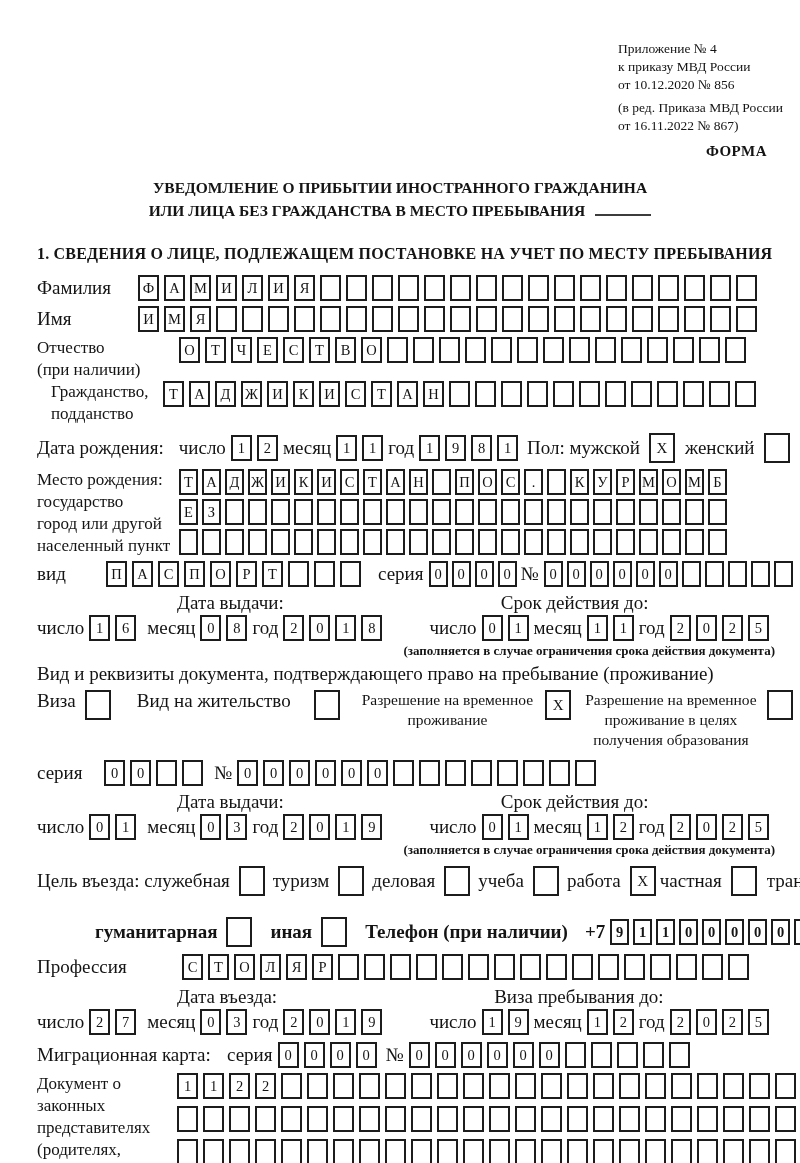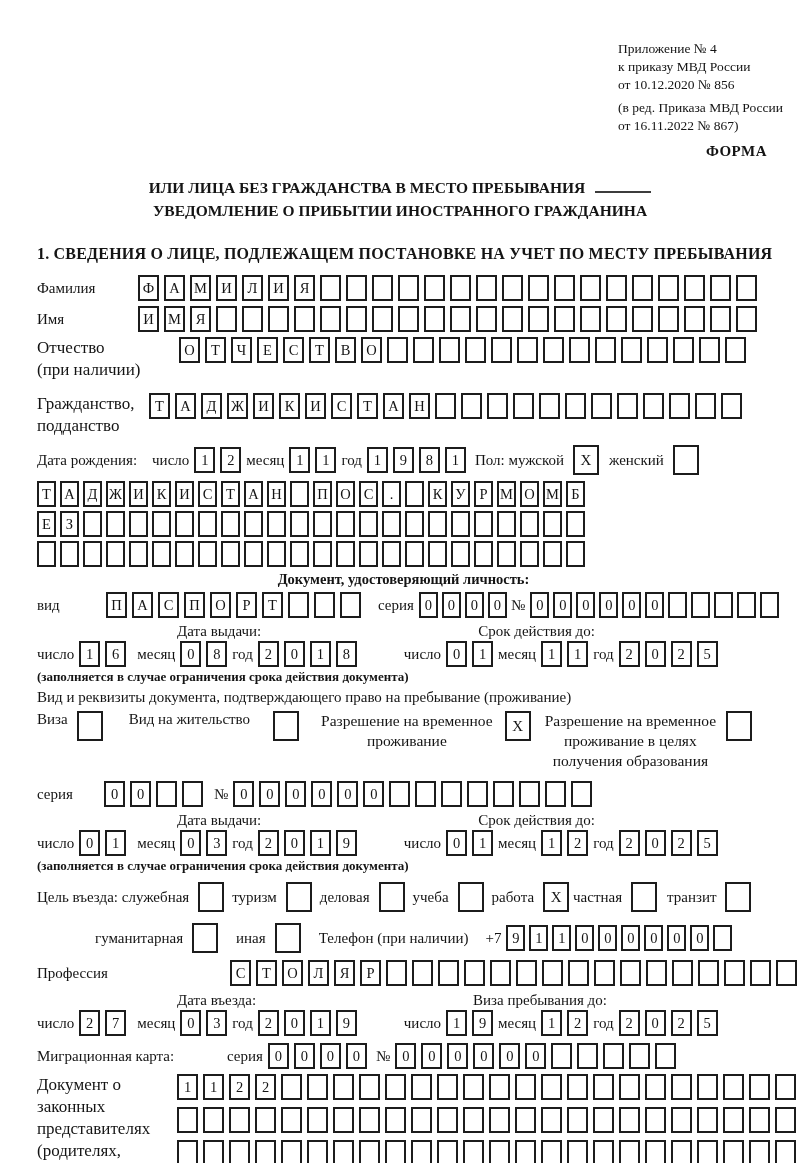--- a/index.html
+++ b/index.html
@@ -12,22 +12,22 @@
   .top-right{position:absolute;left:618px;top:40px;font-size:13.5px;line-height:18px;width:190px}
   .top-right .sub{margin-top:5px}
   .forma{padding-top:143px;text-align:right;padding-right:33px;font-weight:bold;font-size:15px;letter-spacing:.5px}
   .title{text-align:center;font-weight:bold;font-size:15.5px;line-height:23px;margin-top:16px}
   .title-underline{display:inline-block;width:56px;border-bottom:2.5px solid #3c3c3c;margin-left:10px;height:14px}
   .section-heading{font-weight:bold;font-size:16px;margin-top:23px;margin-left:37px;letter-spacing:.2px}
   #form{margin:12px 25px 0 37px}
   .line{display:flex;align-items:center}
   .line.top{align-items:flex-start}
   .line.center{justify-content:center}
-  .line.right{}
-  .lbl{font-size:15px;margin-right:5px;white-space:nowrap;flex-shrink:0}
+  .line.right{justify-content:flex-end}
+  .lbl{font-size:19px;margin-right:5px;white-space:nowrap;flex-shrink:0}
   .lblblock{font-size:17px;line-height:22px;flex-shrink:0}
   .lblcenter{font-size:15.5px;line-height:20px;text-align:center;flex-shrink:0}
   .cells{display:flex;flex-shrink:0}
   .cell{width:17px;height:22px;border:2px solid #1c1c1c;margin-right:5px;font-size:14.5px;line-height:22px;text-align:center;flex-shrink:0;background:#fff}
   .cells.compact .cell{width:15px;margin-right:4px}
   .cbox{width:22px;height:26px;border:2px solid #1c1c1c;font-size:15px;line-height:26px;text-align:center;flex-shrink:0;margin:0 4px;background:#fff}
   .note{font-size:13px;font-weight:bold;white-space:nowrap}
   .bold{font-weight:bold;font-size:14.5px}
   .gap{flex-shrink:0;display:inline-block}
   .group{display:flex;align-items:flex-start}
@@ -42,22 +42,22 @@
   <div>от 10.12.2020 № 856</div>
   <div class="sub">
     <div>(в ред. Приказа МВД России</div>
     <div>от 16.11.2022 № 867)</div>
   </div>
 </div>
 
 <div class="forma">ФОРМА</div>
 
 <div class="title">
+  <div>УВЕДОМЛЕНИЕ О ПРИБЫТИИ ИНОСТРАННОГО ГРАЖДАНИНА</div>
   <div><span>ИЛИ ЛИЦА БЕЗ ГРАЖДАНСТВА В МЕСТО ПРЕБЫВАНИЯ</span><span class="title-underline"></span></div>
-  <div>УВЕДОМЛЕНИЕ О ПРИБЫТИИ ИНОСТРАННОГО ГРАЖДАНИНА</div>
 </div>
 
 <div class="section-heading">1. СВЕДЕНИЯ О ЛИЦЕ, ПОДЛЕЖАЩЕМ ПОСТАНОВКЕ НА УЧЕТ ПО МЕСТУ ПРЕБЫВАНИЯ</div>
 
 <div id="form">
     <div class="line" style="margin-top: 6px;">
       <div class="lbl" style="width: 96px;">Фамилия</div>
       <div class="cells">
         <div class="cell">Ф</div>
         <div class="cell">А</div>
@@ -137,21 +137,21 @@
         <div class="cell"></div>
         <div class="cell"></div>
         <div class="cell"></div>
         <div class="cell"></div>
         <div class="cell"></div>
         <div class="cell"></div>
         <div class="cell"></div>
         <div class="cell"></div>
       </div>
     </div>
-    <div class="line top" style="margin-top: 12px;">
+    <div class="line top" style="margin-top: 0px; justify-content: center;">
       <div class="lblblock" style="width: 112px;">
         <div>Гражданство,</div>
         <div>подданство</div>
       </div>
       <div class="cells">
         <div class="cell">Т</div>
         <div class="cell">А</div>
         <div class="cell">Д</div>
         <div class="cell">Ж</div>
         <div class="cell">И</div>
@@ -196,20 +196,26 @@
         <div class="cell">1</div>
       </div>
       <div class="gap" style="width: 4px;"></div>
       <div class="lbl">Пол: мужской</div>
       <div class="cbox">X</div>
       <div class="gap" style="width: 6px;"></div>
       <div class="lbl">женский</div>
       <div class="cbox"></div>
     </div>
     <div class="group" style="margin-top: 6px;">
+      <div class="lblblock" style="width: 142px;">
+        <div>Место рождения:</div>
+        <div>государство</div>
+        <div>город или другой</div>
+        <div>населенный пункт</div>
+      </div>
       <div class="rows">
         <div class="cells compact">
           <div class="cell">Т</div>
           <div class="cell">А</div>
           <div class="cell">Д</div>
           <div class="cell">Ж</div>
           <div class="cell">И</div>
           <div class="cell">К</div>
           <div class="cell">И</div>
           <div class="cell">С</div>
@@ -277,23 +283,20 @@
           <div class="cell"></div>
           <div class="cell"></div>
           <div class="cell"></div>
           <div class="cell"></div>
           <div class="cell"></div>
           <div class="cell"></div>
           <div class="cell"></div>
         </div>
       </div>
     </div>
-    <div class="line center" style="margin-top: 4px;">
-      <div class="lbl bold">Документ, удостоверяющий личность:</div>
-    </div>
     <div class="line" style="margin-top: 4px;">
       <div class="lbl" style="width: 64px;">вид</div>
       <div class="cells">
         <div class="cell">П</div>
         <div class="cell">А</div>
         <div class="cell">С</div>
         <div class="cell">П</div>
         <div class="cell">О</div>
         <div class="cell">Р</div>
         <div class="cell">Т</div>
@@ -485,21 +488,21 @@
       <div class="cbox"></div>
       <div class="gap" style="width: 4px;"></div>
       <div class="lbl">работа</div>
       <div class="cbox">X</div>
       <div class="lbl">частная</div>
       <div class="cbox"></div>
       <div class="gap" style="width: 6px;"></div>
       <div class="lbl">транзит</div>
       <div class="cbox"></div>
     </div>
-    <div class="line" style="margin-top: 11px;">
+    <div class="line" style="margin-top: 21px; font-weight: bold;">
       <div class="gap" style="width: 58px;"></div>
       <div class="lbl">гуманитарная</div>
       <div class="cbox"></div>
       <div class="gap" style="width: 14px;"></div>
       <div class="lbl">иная</div>
       <div class="cbox"></div>
       <div class="gap" style="width: 14px;"></div>
       <div class="lbl">Телефон (при наличии)</div>
       <div class="gap" style="width: 12px;"></div>
       <div class="lbl">+7</div>
@@ -509,21 +512,21 @@
         <div class="cell">1</div>
         <div class="cell">0</div>
         <div class="cell">0</div>
         <div class="cell">0</div>
         <div class="cell">0</div>
         <div class="cell">0</div>
         <div class="cell">0</div>
         <div class="cell"></div>
       </div>
     </div>
-    <div class="line" style="margin-top: 7px; gap: 48px;">
+    <div class="line" style="margin-top: 7px;">
       <div class="lbl" style="width: 140px;">Профессия</div>
       <div class="cells">
         <div class="cell">С</div>
         <div class="cell">Т</div>
         <div class="cell">О</div>
         <div class="cell">Л</div>
         <div class="cell">Я</div>
         <div class="cell">Р</div>
         <div class="cell"></div>
         <div class="cell"></div>

